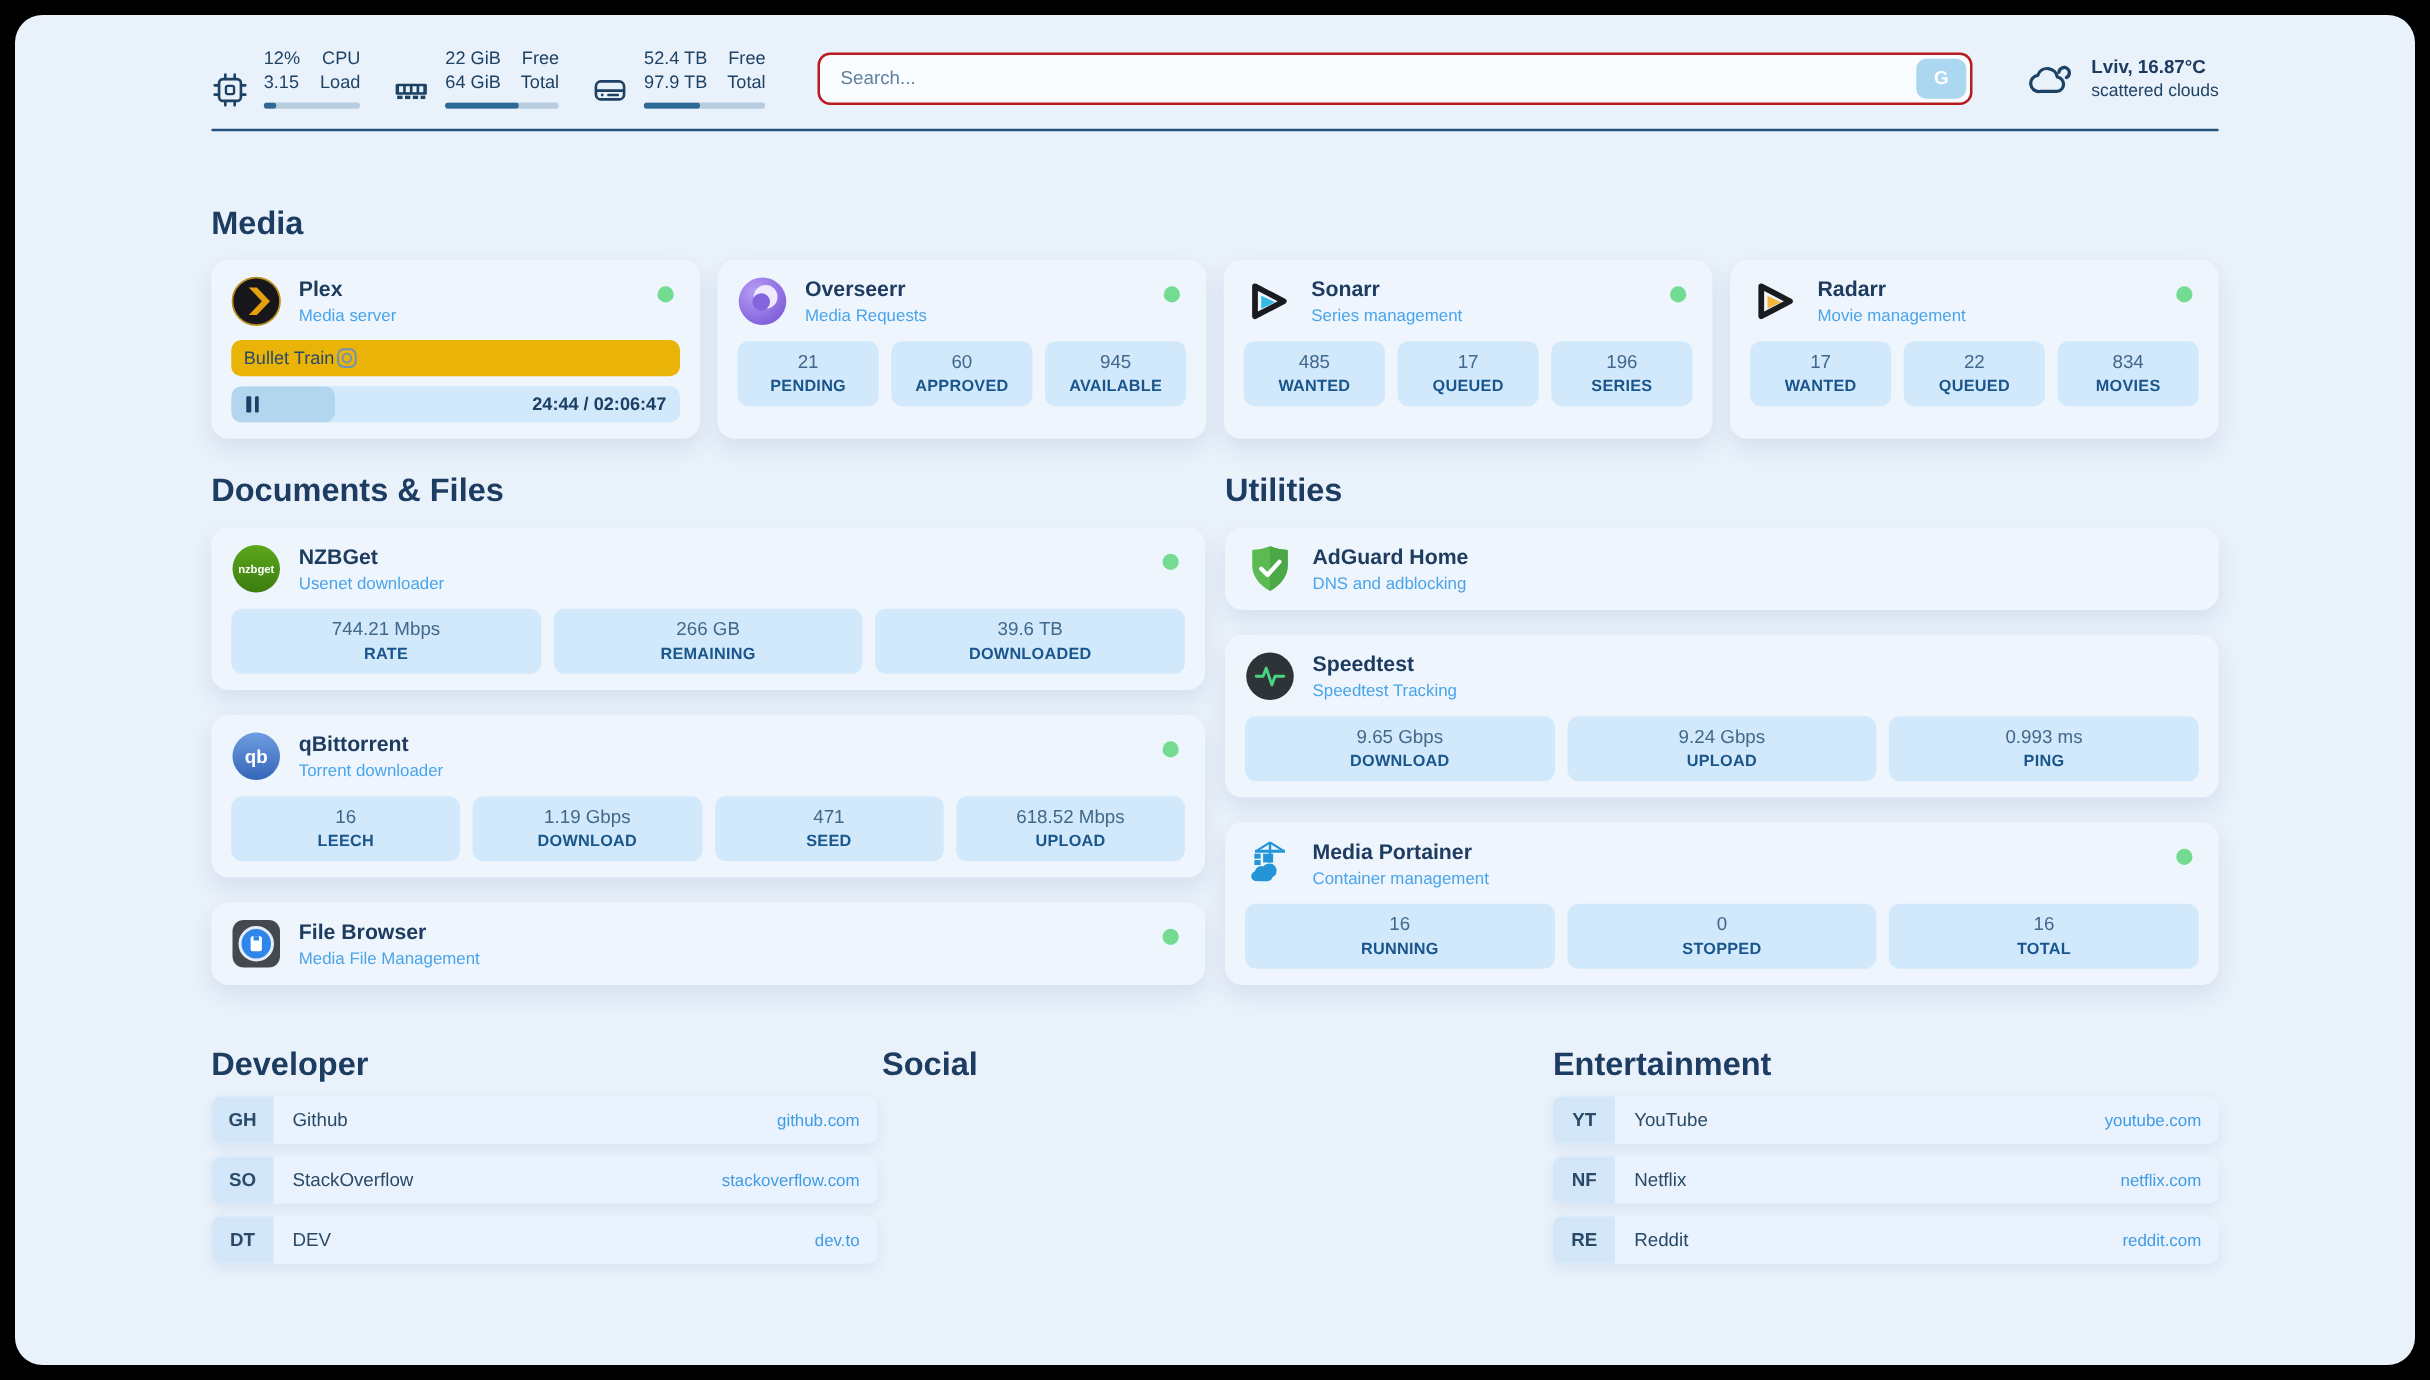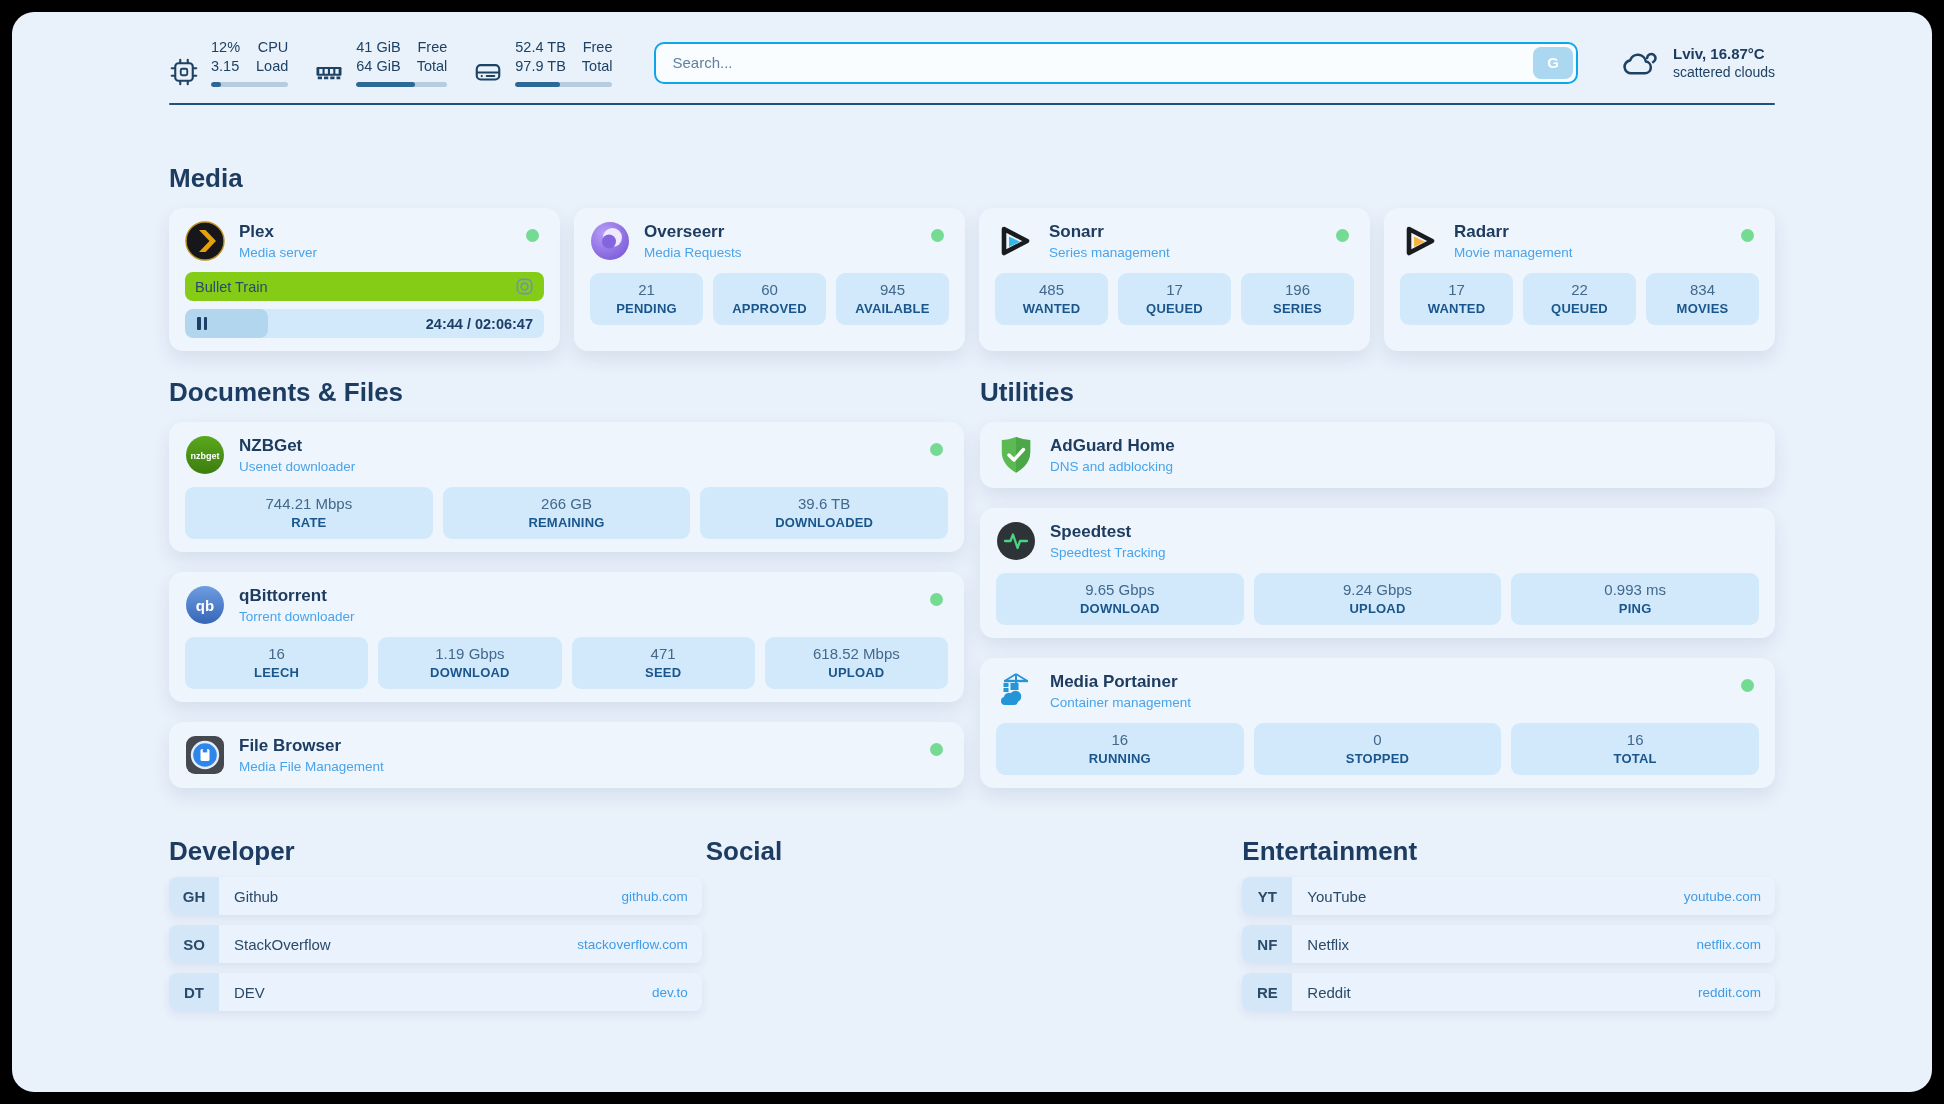--- a/index.html
+++ b/index.html
@@ -12,21 +12,21 @@
   .topbar { display:flex; align-items:center; padding-top:26px; }
   .res { display:flex; align-items:flex-end; margin-right:26px; }
   .res .ricon { margin-right:12px; margin-top:1px; }
   .res .rows { display:flex; justify-content:space-between; gap:16px; font-size:14.5px; color:#1e4264; font-weight:500; line-height:1.32; }
   .res .vals { display:flex; flex-direction:column; }
   .res .labs { display:flex; flex-direction:column; align-items:flex-end; }
   .res .bar { height:5px; background:#b7cddf; border-radius:3px; margin-top:6px; overflow:hidden; }
   .res .fill { height:100%; background:#2e6897; border-radius:3px; }
 
   .search { flex:1; margin:0 44px 0 16px; position:relative; height:42px; }
-  .search input { width:100%; height:100%; border:2px solid #0ea5e9; border-radius:10px; background:#fafdff; padding:0 58px 0 16px; font-size:15px; color:#2a4a68; outline:none; font-family:"Liberation Sans", sans-serif; }
+  .search input { width:100%; height:100%; border:2px solid #b91c1c; border-radius:10px; background:#fafdff; padding:0 58px 0 16px; font-size:15px; color:#2a4a68; outline:none; font-family:"Liberation Sans", sans-serif; }
   .search input::placeholder { color:#5f809e; }
   .gbtn { position:absolute; right:5px; top:5px; bottom:5px; width:40px; background:#abd7f0; border:none; border-radius:8px; color:#ffffff; font-weight:700; font-size:15px; display:flex; align-items:center; justify-content:center; cursor:pointer; }
 
   .weather { display:flex; align-items:flex-end; gap:13px; }
   .weather .wl1 { font-size:15px; font-weight:700; color:#1e3c60; }
   .weather .wl2 { font-size:14px; color:#1e4264; margin-top:2px; }
 
   .divider { margin-top:16px; height:2px; background:#24507c; border-radius:1px; }
 
   
@@ -42,21 +42,21 @@
   .dot { position:absolute; top:21px; right:21px; width:13px; height:13px; border-radius:50%; background:#74dc92; }
 
   .stats { display:grid; gap:10px; margin-top:12px; }
   .stats.c3 { grid-template-columns:repeat(3,1fr); }
   .stats.c4 { grid-template-columns:repeat(4,1fr); }
   .stat { background:#d2e9fb; border-radius:9px; padding:8px 4px 9px; text-align:center; }
   .stat .v { font-size:15px; color:#42688b; }
   .stat .l { font-size:13px; font-weight:700; color:#1a568c; margin-top:3px; letter-spacing:0.2px; }
 
   
-  .np { margin-top:11px; background:#84cc16; border-radius:8px; height:29px; display:flex; align-items:center; justify-content:space-between; padding:0 10px; font-size:14.5px; color:#2a4a68; }
+  .np { margin-top:11px; background:#eab308; border-radius:8px; height:29px; display:flex; align-items:center; padding:0 10px; font-size:14.5px; color:#2a4a68; }
   .pb { margin-top:8px; background:#d2e9fb; border-radius:8px; height:29px; position:relative; overflow:hidden; display:flex; align-items:center; }
   .pb .pfill { position:absolute; left:0; top:0; bottom:0; background:#b3d6ef; border-radius:8px; }
   .pause { position:relative; margin-left:12px; display:flex; gap:3px; }
   .pause i { width:3.5px; height:13px; background:#1d3f66; border-radius:1px; }
   .ptime { position:relative; margin-left:auto; margin-right:11px; font-weight:700; font-size:14.5px; color:#1d3f66; }
 
   
   .mid { display:grid; grid-template-columns:1fr 1fr; gap:16px; margin-top:26px; }
   .mid h2 { margin-bottom:14px; }
   .mid .card + .card { margin-top:20px; }
@@ -114,21 +114,21 @@
             <rect x="17.1" y="9.6" width="2.6" height="3.8" fill="#e9f1fb"></rect>
             <rect x="3" y="15.6" width="3.4" height="2.2"></rect>
               <rect x="8" y="15.6" width="3.4" height="2.2"></rect>
             <rect x="13" y="15.6" width="3.4" height="2.2"></rect>
               <rect x="18" y="15.6" width="3" height="2.2"></rect>
           </svg>
         </span>
         <div class="body">
           <div class="rows">
             <span class="vals">
-                <span>41 GiB</span>
+                <span>22 GiB</span>
                 <span>64 GiB</span>
               </span>
             <span class="labs">
                 <span>Free</span>
                 <span>Total</span>
               </span>
           </div>
           <div class="bar">
               <div class="fill" style="width: 65%;"></div>
             </div>

